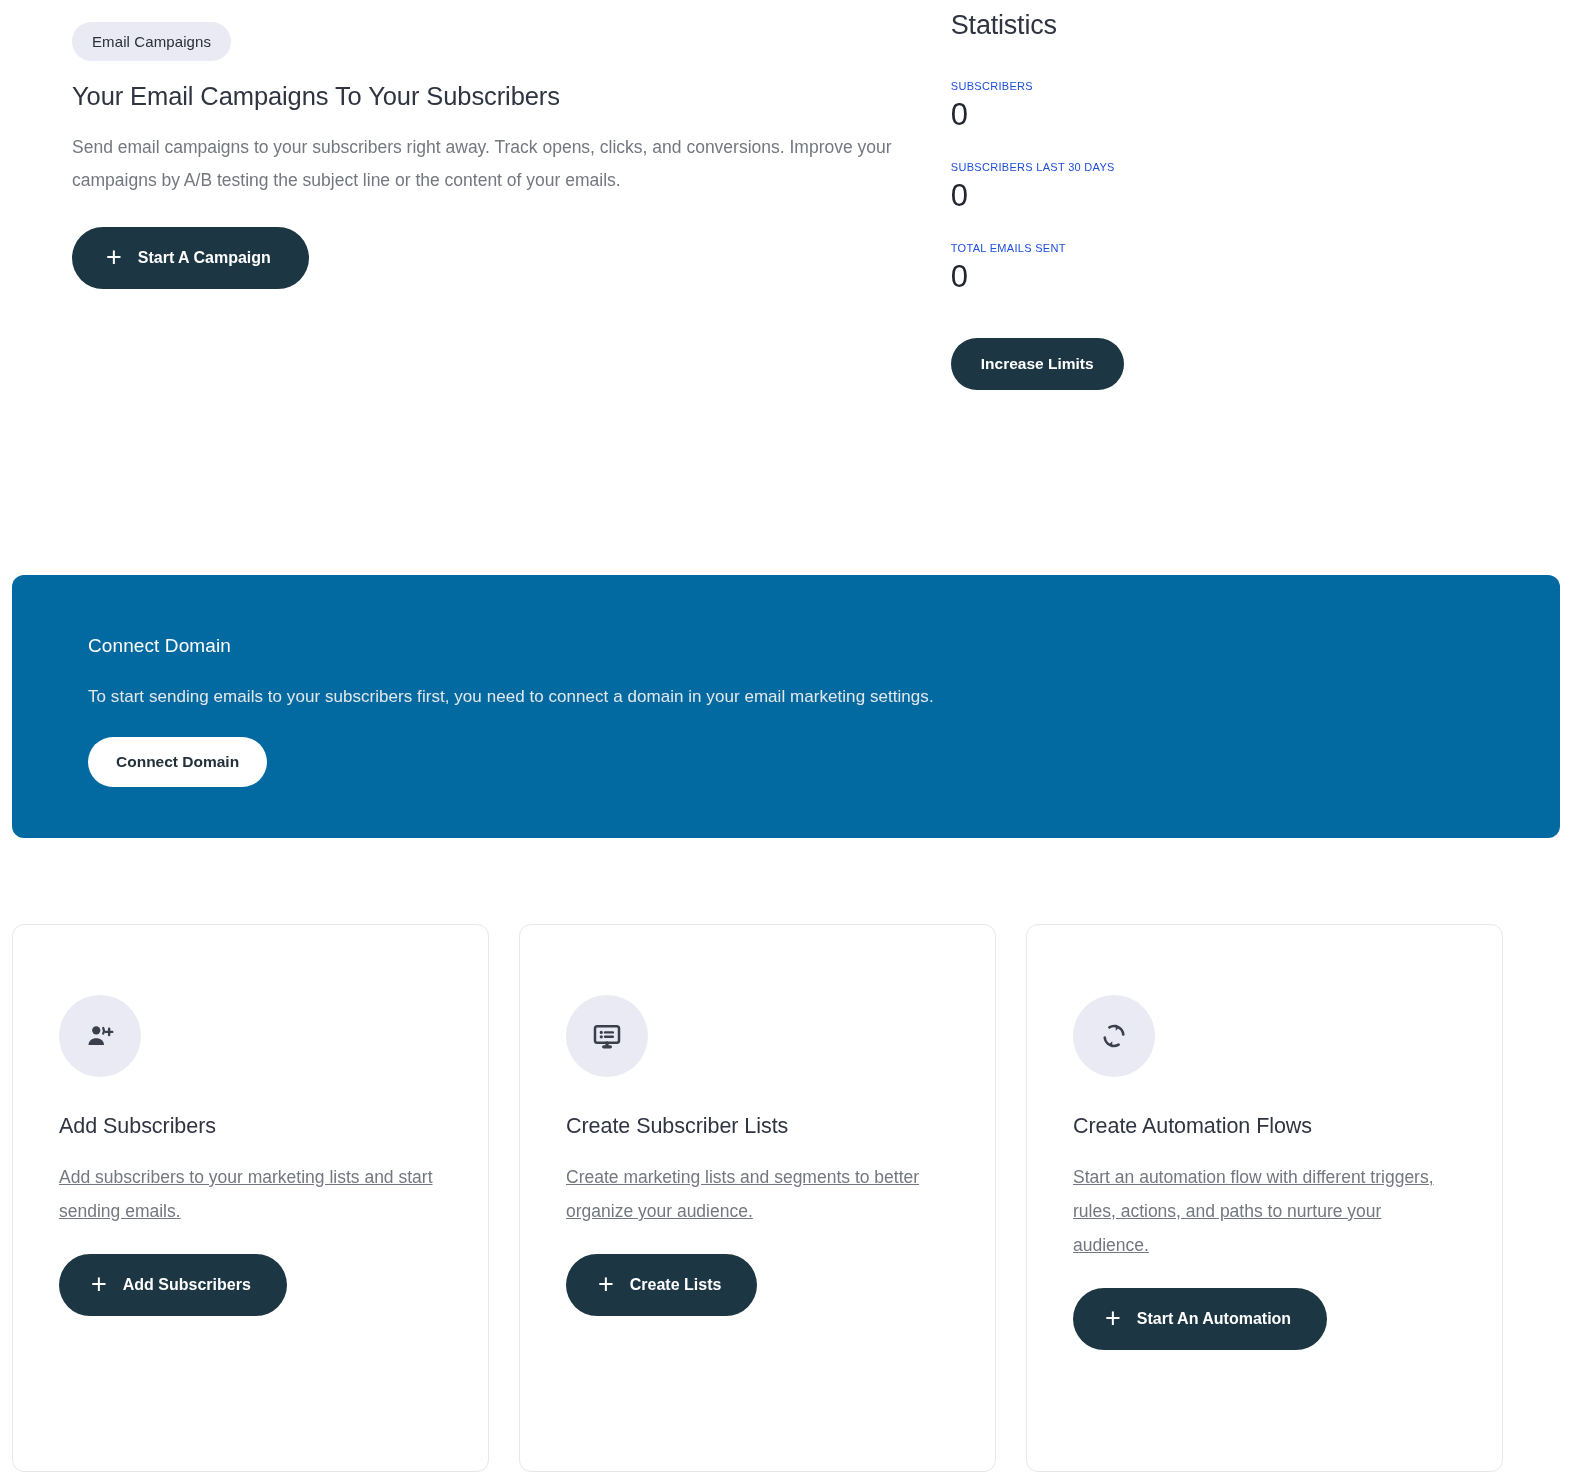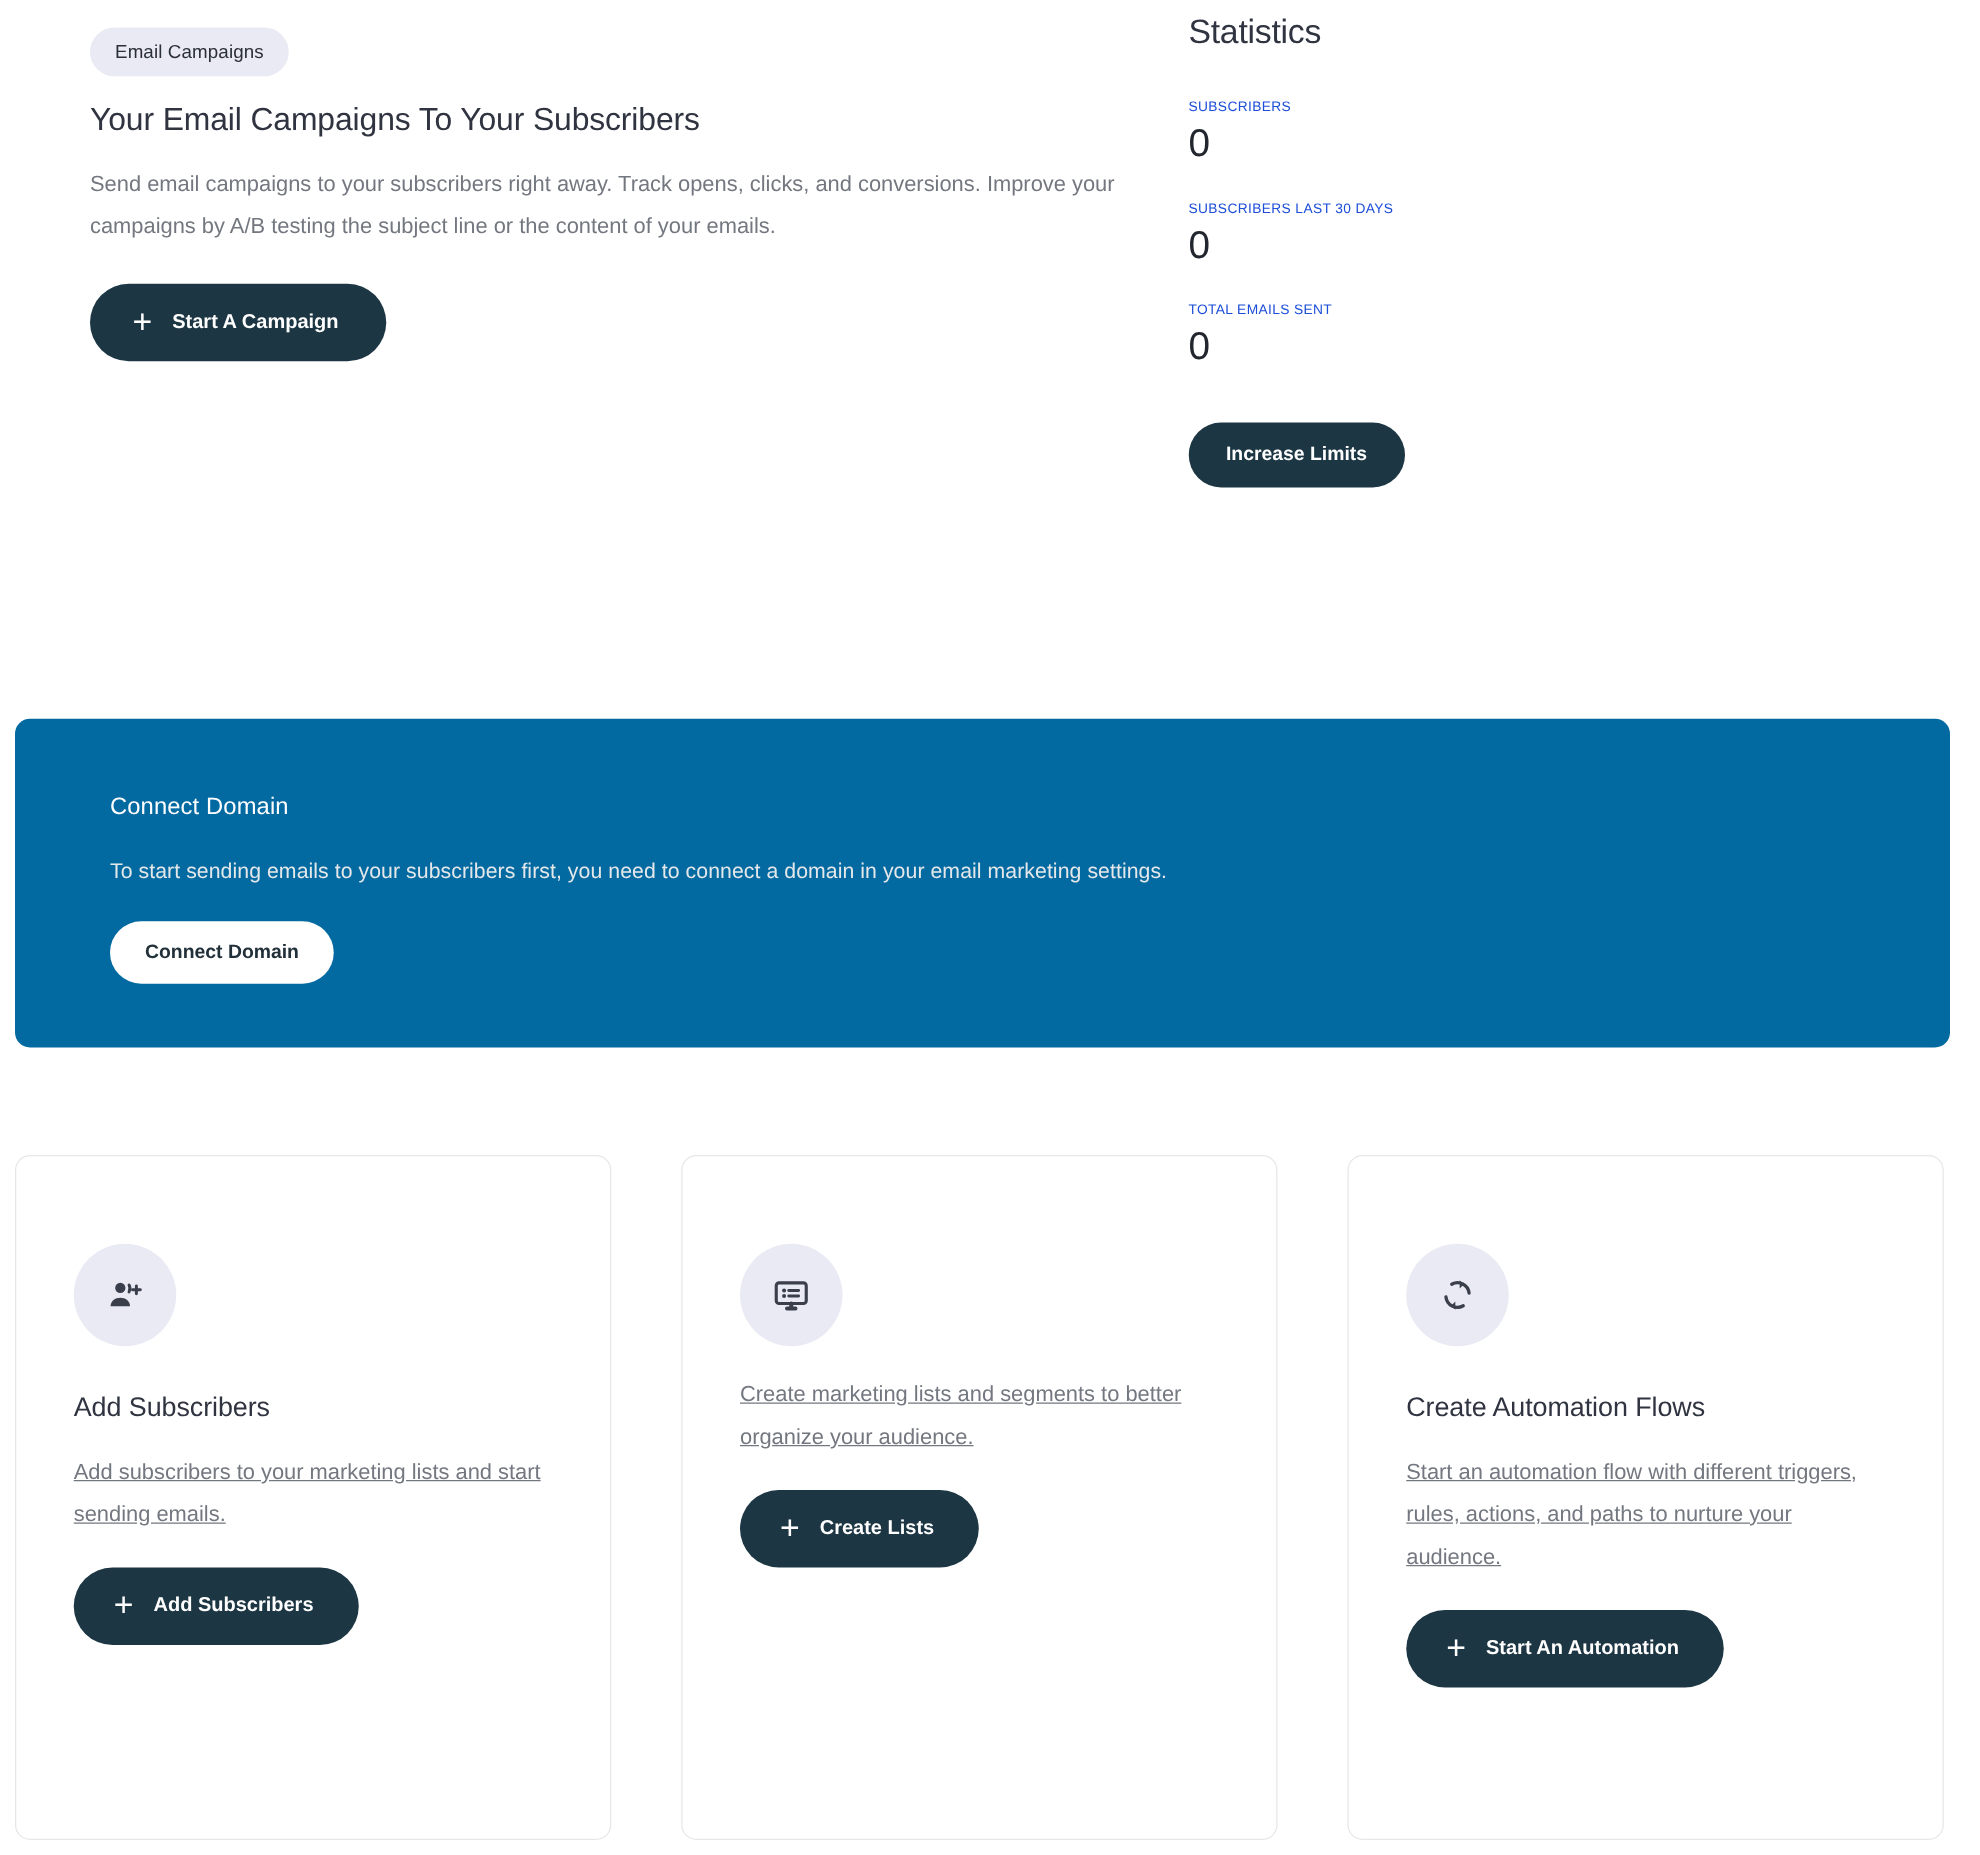--- a/index.html
+++ b/index.html
@@ -170,21 +170,21 @@
     padding: 0 28px;
   }
 
   
   .cards {
     position: absolute;
     left: 12px;
     top: 924px;
     width: 1560px;
     display: flex;
-    gap: 56px;
+    gap: 30px;
   }
 
   .card {
     width: 477px;
     height: 548px;
     background: #ffffff;
     border: 1px solid #e6e7ea;
     border-radius: 12px;
     padding: 70px 46px 0 46px;
   }
@@ -289,20 +289,21 @@
 
     <div class="card">
       <div class="card-icon">
         <svg viewBox="0 0 24 24" fill="none" stroke="#3b3f4c" stroke-width="2" stroke-linecap="round" stroke-linejoin="round">
           <rect x="2.4" y="4.2" width="19.2" height="13.2" rx="1.8"></rect>
           <path d="M9.3 20.6h5.4M12 17.4v3.2" stroke-width="2.6"></path>
           <path d="M7.4 9.1h.02M7.4 12.6h.02" stroke-width="2.6"></path>
           <path d="M10.4 9.1h6.3M10.4 12.6h6.3" stroke-width="1.9"></path>
         </svg>
       </div>
+      <div class="card-title">Create Subscriber Lists</div>
       <div class="card-desc">Create marketing lists and segments to better organize your audience.</div>
       <button class="btn btn-card">
         <span class="plus">+</span>
         <span>Create Lists</span>
       </button>
     </div>
 
     <div class="card">
       <div class="card-icon">
         <svg viewBox="0 0 24 24" fill="none" stroke="#3b3f4c" stroke-width="2.1" stroke-linecap="round" stroke-linejoin="round">

